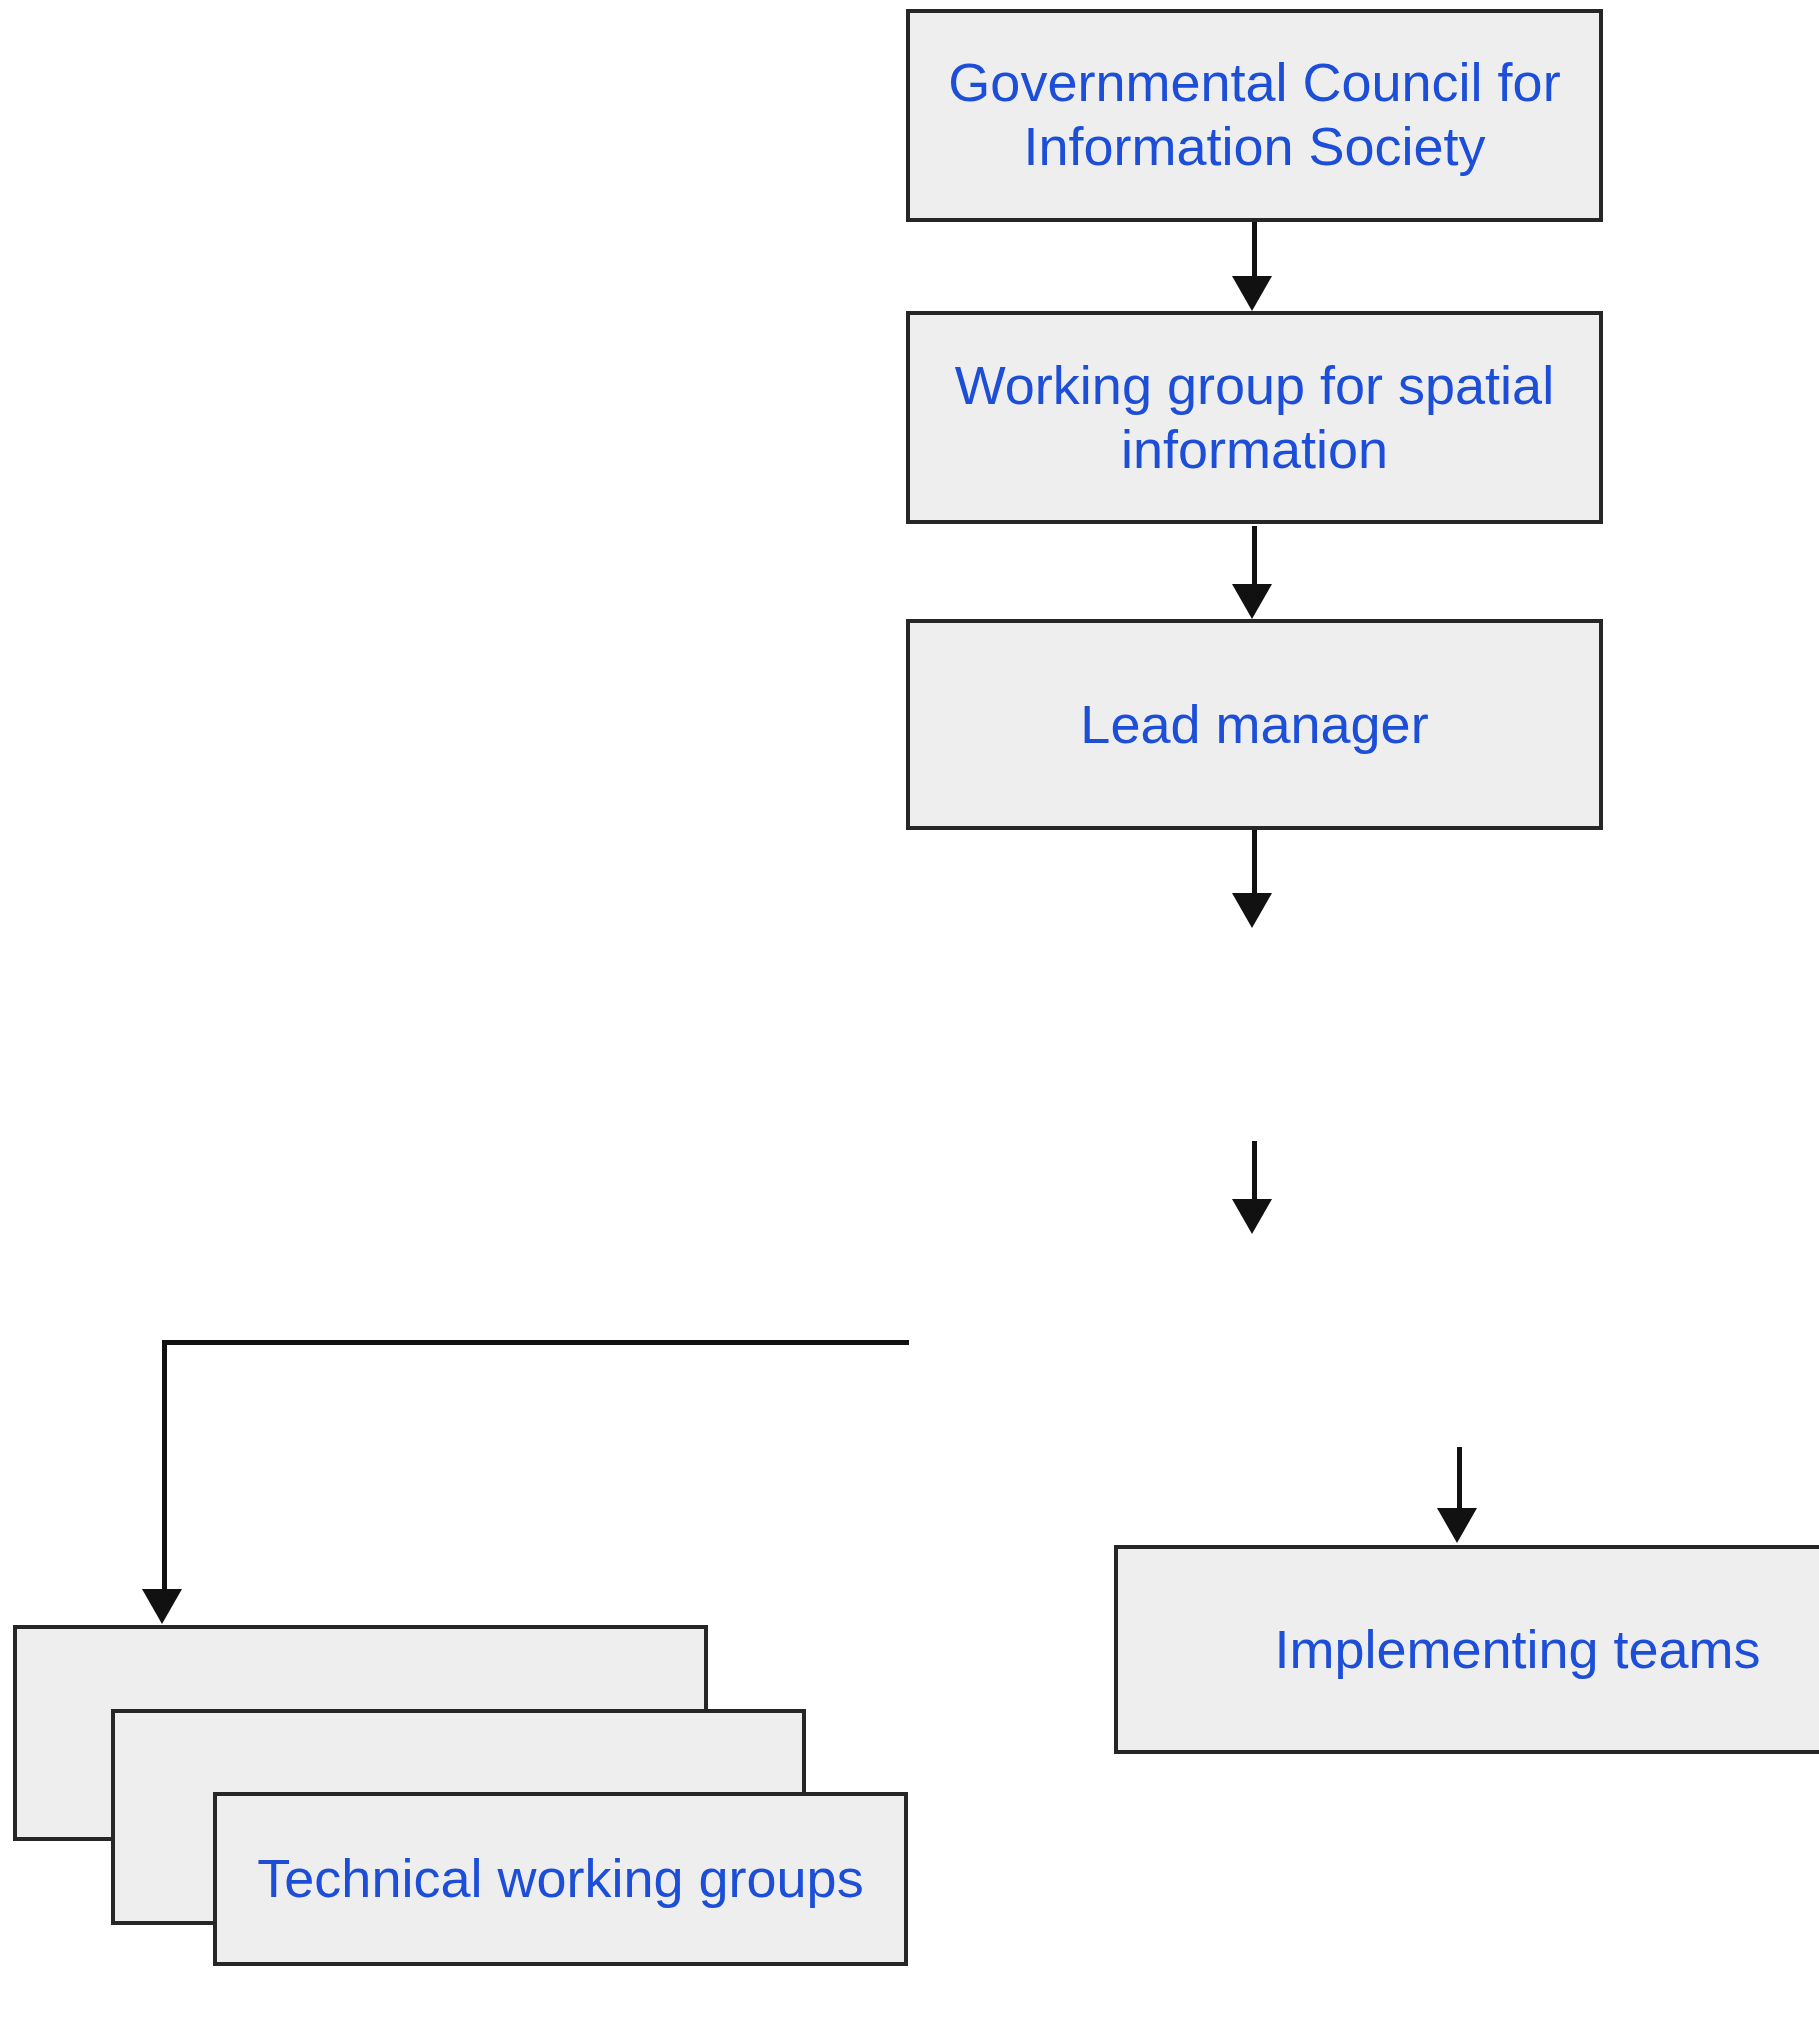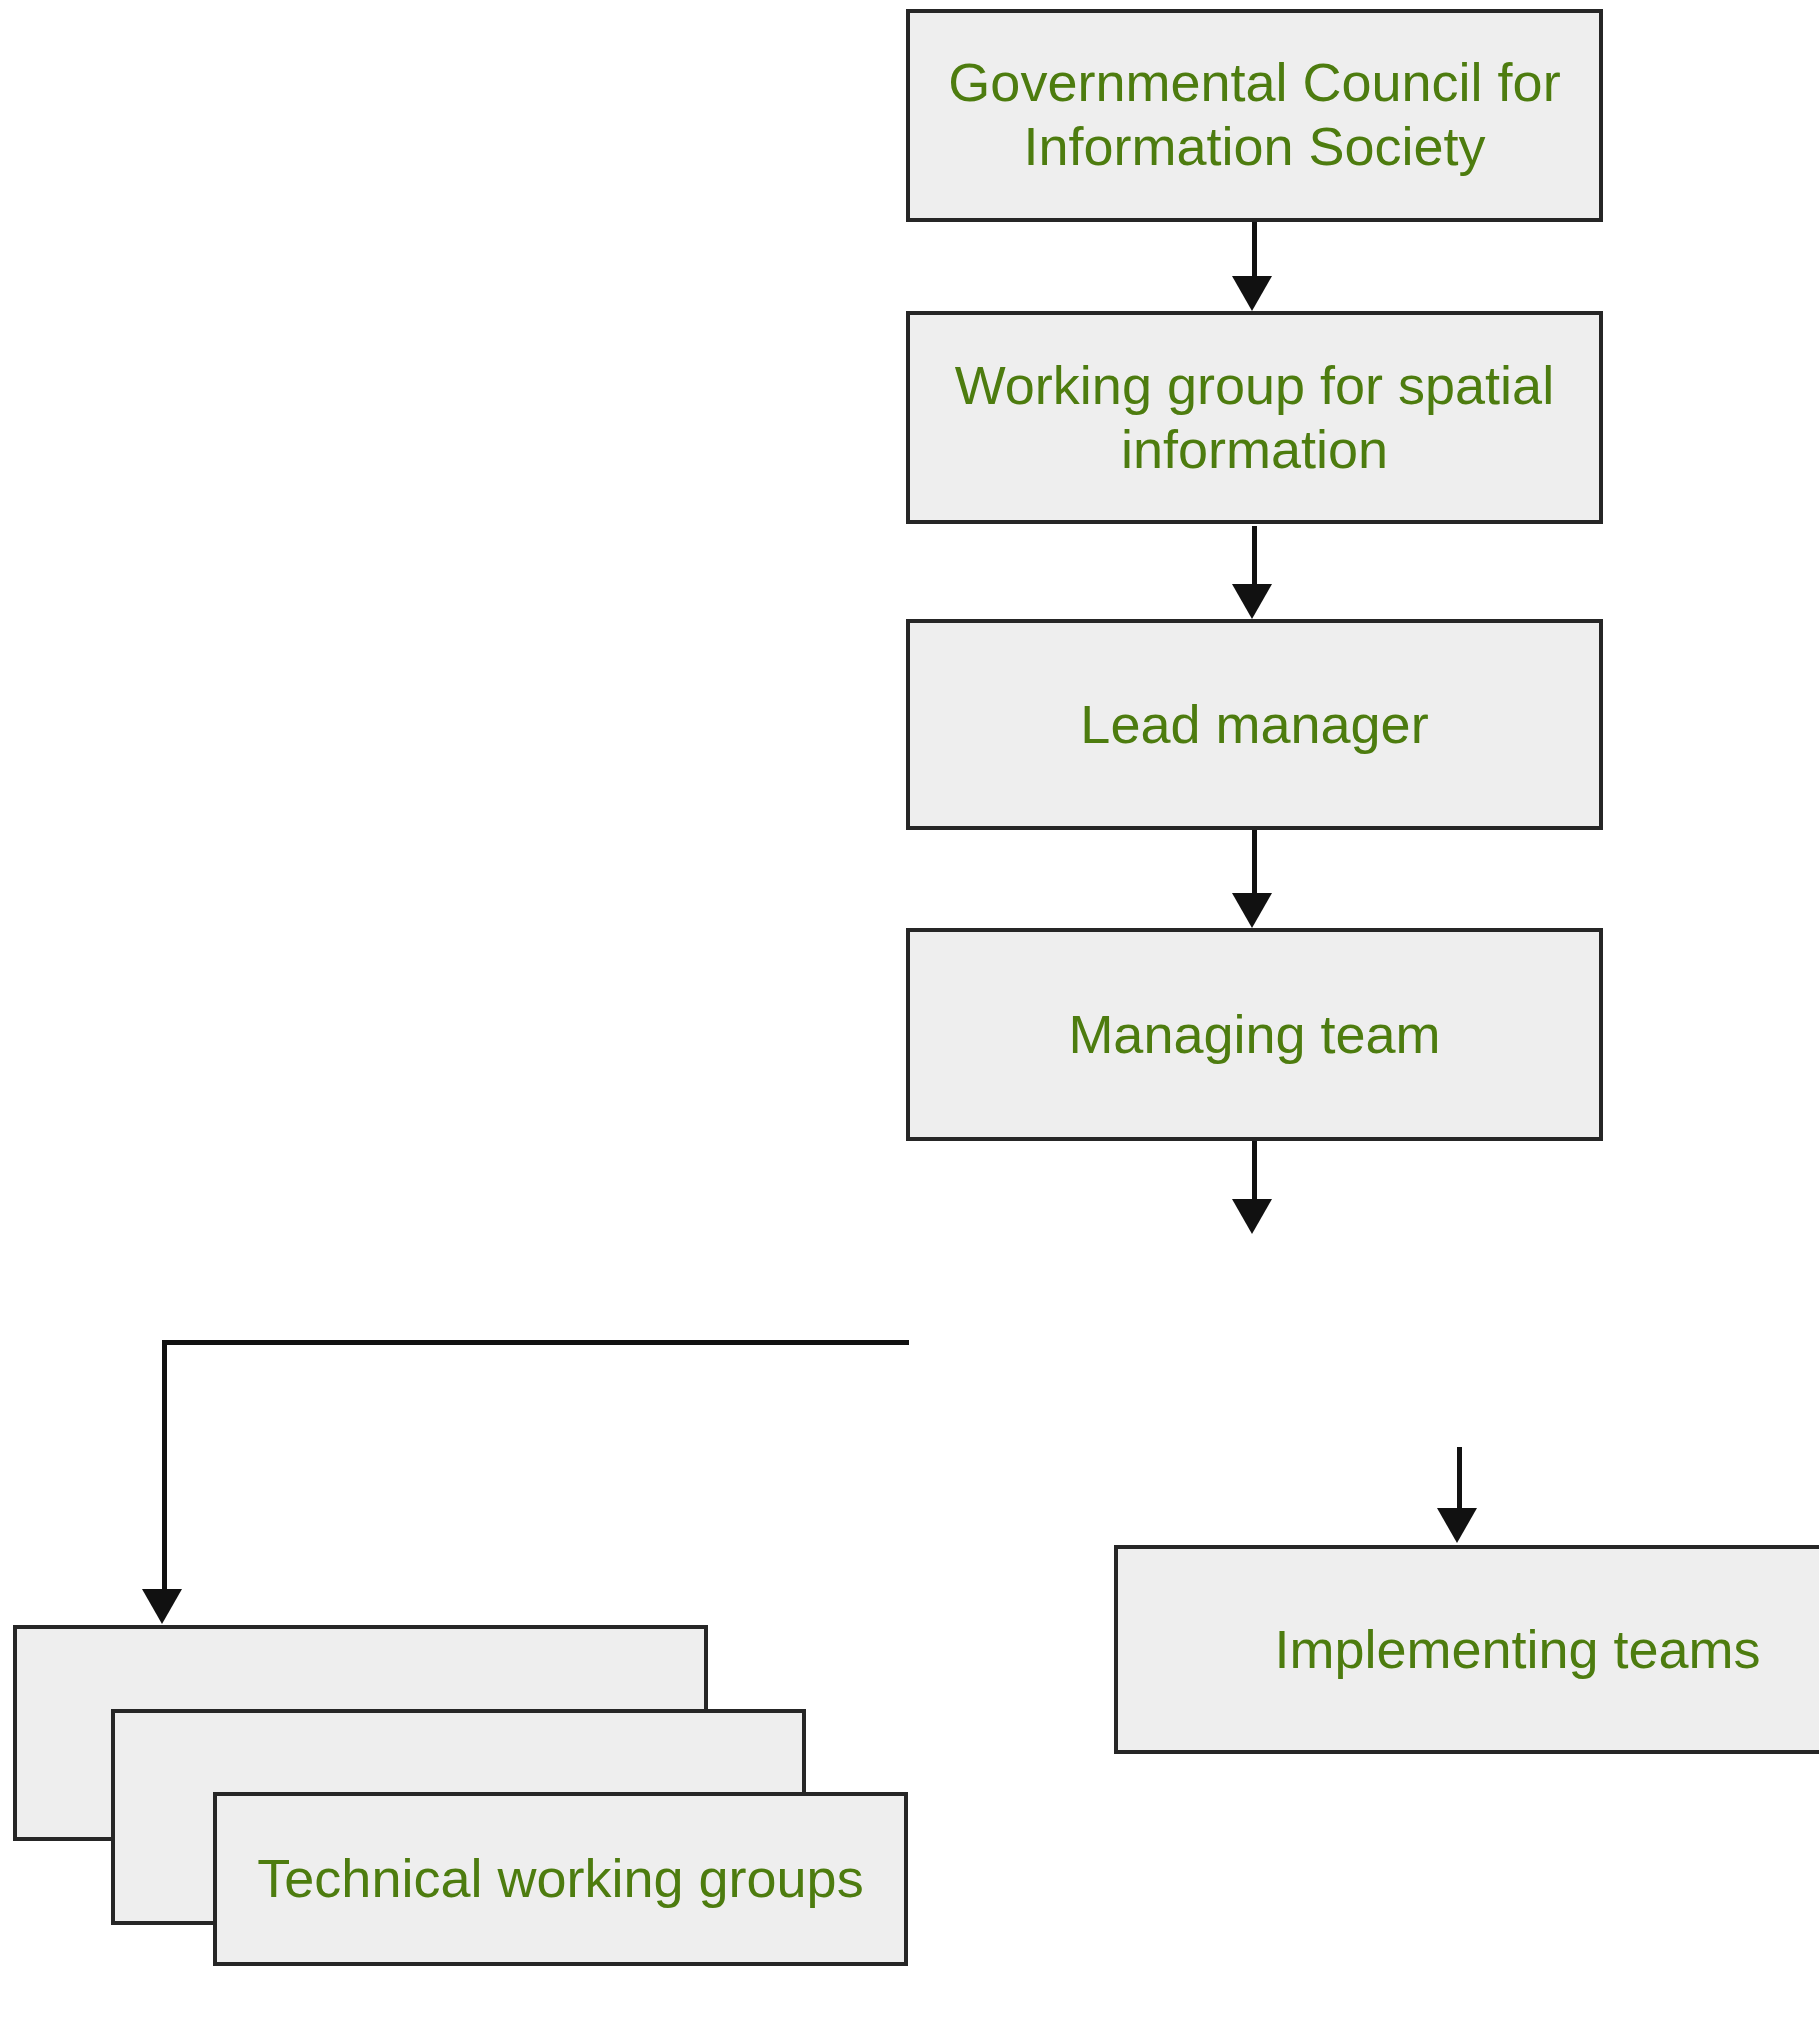--- a/index.html
+++ b/index.html
@@ -26,21 +26,21 @@
     display: flex;
     align-items: center;
     justify-content: center;
     text-align: center;
   }
   .node .label {
     display: block;
     font-family: "Liberation Sans", sans-serif;
     font-size: 54px;
     line-height: 1.18;
-    color: #4d7c0f;
+    color: #1d4ed8;
     letter-spacing: 0px;
     padding: 0 21px;
     white-space: pre-line;
   }
   
   #node-council        { left: 906px; top: 8.7px;   width: 697px; height: 213px; }
   #node-workgroup      { left: 906px; top: 311px;  width: 697px; height: 213px; }
   #node-leadmanager    { left: 906px; top: 619px;  width: 697px; height: 211px; }
   #node-managingteam   { left: 906px; top: 928px; width: 697px; height: 213px; }
   #node-executiveteam  { left: 906px; top: 1234px; width: 697px; height: 213px; }
@@ -110,23 +110,20 @@
   <div class="edge-line edge-v" id="edge2-line"></div>
   <div class="arrowhead" id="edge2-head"></div>
 
   <div class="node" id="node-leadmanager">
     <span class="label">Lead manager</span>
   </div>
 
   <div class="edge-line edge-v" id="edge3-line"></div>
   <div class="arrowhead" id="edge3-head"></div>
 
-  <div class="node" id="node-managingteam">
-    <span class="label">Managing team</span>
-  </div>
 
   <div class="edge-line edge-v" id="edge4-line"></div>
   <div class="arrowhead" id="edge4-head"></div>
 
 
   <div class="edge-line edge-v" id="edge5-line"></div>
   <div class="arrowhead" id="edge5-head"></div>
 
   <div class="node" id="node-implementing">
     <span class="label">Implementing teams</span>

